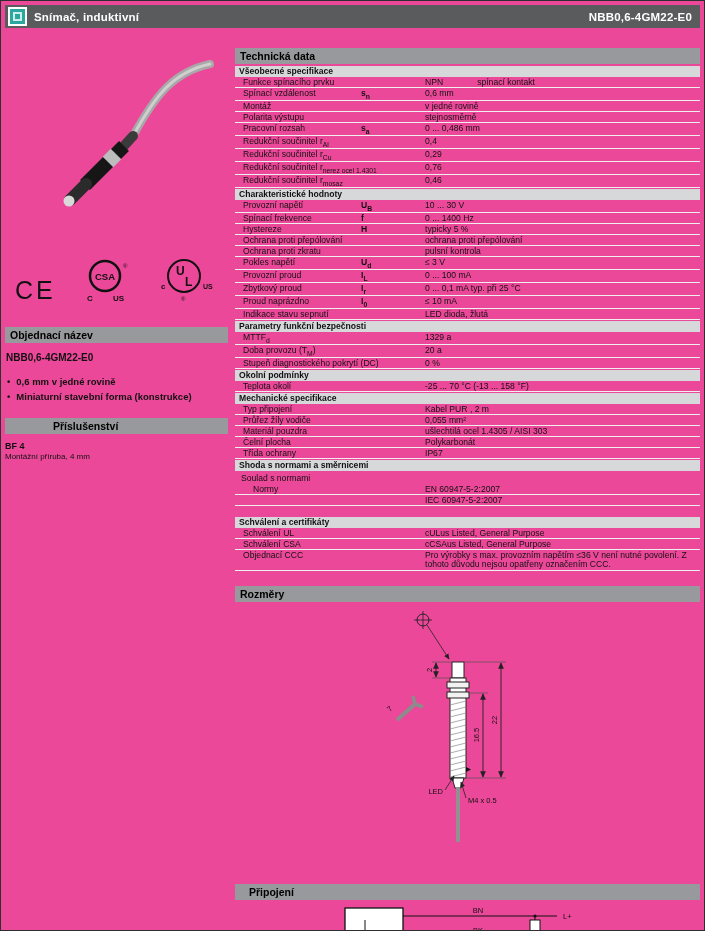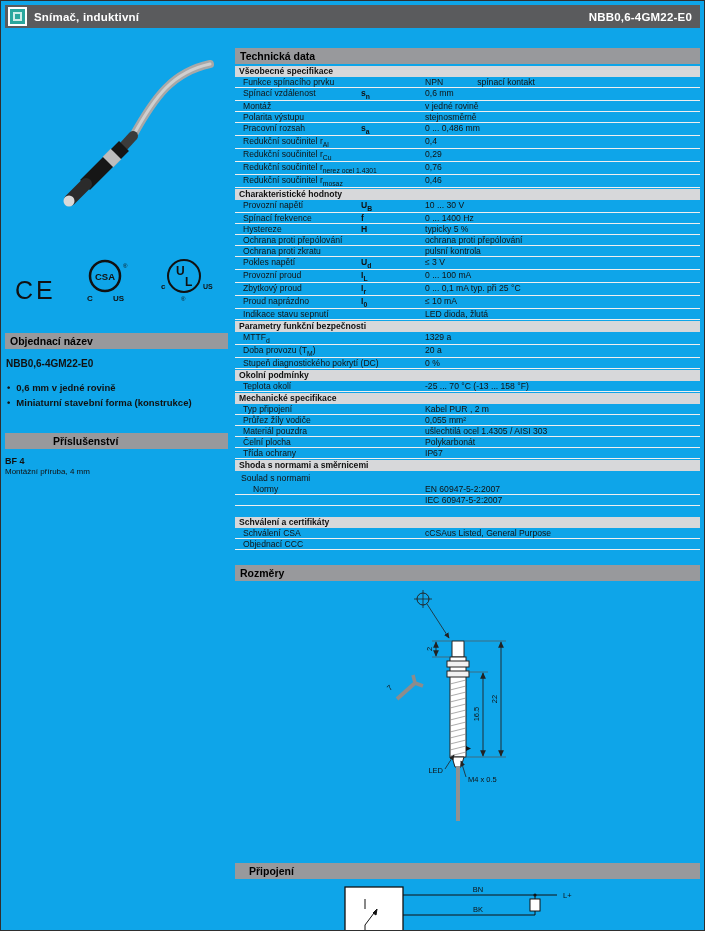--- a/index.html
+++ b/index.html
@@ -1,42 +1,42 @@
 <!DOCTYPE html>
 <html><head>
 <meta charset="utf-8">
 <style>
   html,body{margin:0;padding:0;background:#fff;}
   body{font-family:"Liberation Sans",sans-serif;color:#111;}
   .page{position:relative;width:705px;height:931px;box-sizing:border-box;border:1px solid #2f2f2f;
-        padding:4px;background:#0ea5e9;overflow:hidden;}
+        padding:4px;background:#ec4899;overflow:hidden;}
   
   .pagehead{height:23px;background:#5a5b5d;display:flex;align-items:center;justify-content:space-between;
             padding:0 8px 0 3px;}
   .headleft{display:flex;align-items:center;gap:7px;}
   .logo{width:19px;height:19px;background:#fff;display:flex;align-items:center;justify-content:center;}
   .logo-inner{width:15px;height:15px;background:#2aa79e;position:relative;}
   .logo-inner::after{content:"";position:absolute;left:3px;top:3px;right:3px;bottom:3px;border:2px solid #cdeeea;}
   .htitle,.hcode{color:#fff;font-size:11.5px;font-weight:bold;letter-spacing:.2px;}
   
   .columns{display:flex;gap:7px;margin-top:20px;}
   .col-left{width:223px;flex:0 0 223px;}
   .col-right{flex:1;min-width:0;}
   .bar{background:#98999c;color:#000;font-weight:bold;font-size:10.5px;line-height:16px;padding:0 5px;}
   
   .photo{display:block;margin-top:6px;}
   .marks{display:flex;align-items:flex-end;gap:28px;padding-left:10px;margin-top:14px;height:50px;}
   .prodname{font-size:10px;font-weight:bold;margin:9px 0 0 1px;}
   .features{margin-top:12px;}
   .feature{display:flex;gap:6px;font-size:9.5px;font-weight:bold;line-height:13px;margin:0 0 2px 2px;text-align:center;}
   .feature::before{content:"\2022";}
-  .bar.acc{margin-top:24px;padding-left:48px;}
+  .bar.acc{margin-top:15px;padding-left:48px;}
   .acc-name{font-size:9px;font-weight:bold;margin-top:7px;}
   .acc-desc{font-size:8px;margin-top:1px;}
-  .bar.ord{margin-top:30px;}
+  .bar.ord{margin-top:24px;}
   
   #tech-table{margin-top:2px;}
   .sechead{background:#d7d8da;font-weight:bold;font-size:8.6px;line-height:11px;padding:0 0 0 4px;margin-top:1px;}
   .subhead{font-size:8.6px;line-height:11px;padding-left:6px;margin-top:2px;}
   .trow{display:grid;grid-template-columns:118px 64px 1fr;padding-left:8px;border-bottom:1px solid #efefef;
         font-size:8.6px;line-height:9.5px;min-height:9.5px;align-items:start;padding-top:.5px;}
   .trow .c-label{white-space:nowrap;}
   .trow .c-label.ind{padding-left:10px;}
   .trow .c-sym{font-weight:bold;}
   .trow .v2{margin-left:34px;}
@@ -264,27 +264,33 @@
             <div class="c-val"><span>EN 60947-5-2:2007</span></div>
           </div>
           <div class="trow">
             <div class="c-label"></div>
             <div class="c-sym"></div>
             <div class="c-val"><span>IEC 60947-5-2:2007</span></div>
           </div>
           <div class="trow spacer"></div>
           <div class="sechead">Schválení a certifikáty</div>
           <div class="trow">
+            <div class="c-label">Schválení UL</div>
+            <div class="c-sym"></div>
+            <div class="c-val"><span>cULus Listed, General Purpose</span></div>
+          </div>
+          <div class="trow">
             <div class="c-label">Schválení CSA</div>
             <div class="c-sym"></div>
             <div class="c-val"><span>cCSAus Listed, General Purpose</span></div>
           </div>
           <div class="trow">
             <div class="c-label">Objednací CCC</div>
             <div class="c-sym"></div>
+            <div class="c-val"><span>Pro výrobky s max. provozním napětím ≤36 V není nutné povolení. Z tohoto důvodu nejsou opatřeny označením CCC.</span></div>
           </div>
         </div>
 
       <div class="bar dim">Rozměry</div>
       <svg class="dims" width="463" height="250" viewBox="0 0 463 250">
         <defs>
           <marker id="arr" viewBox="0 0 10 10" refX="8" refY="5" markerWidth="8" markerHeight="8" orient="auto-start-reverse">
             <path d="M0,1 L9,5 L0,9 z" fill="#222"></path>
           </marker>
         </defs>

